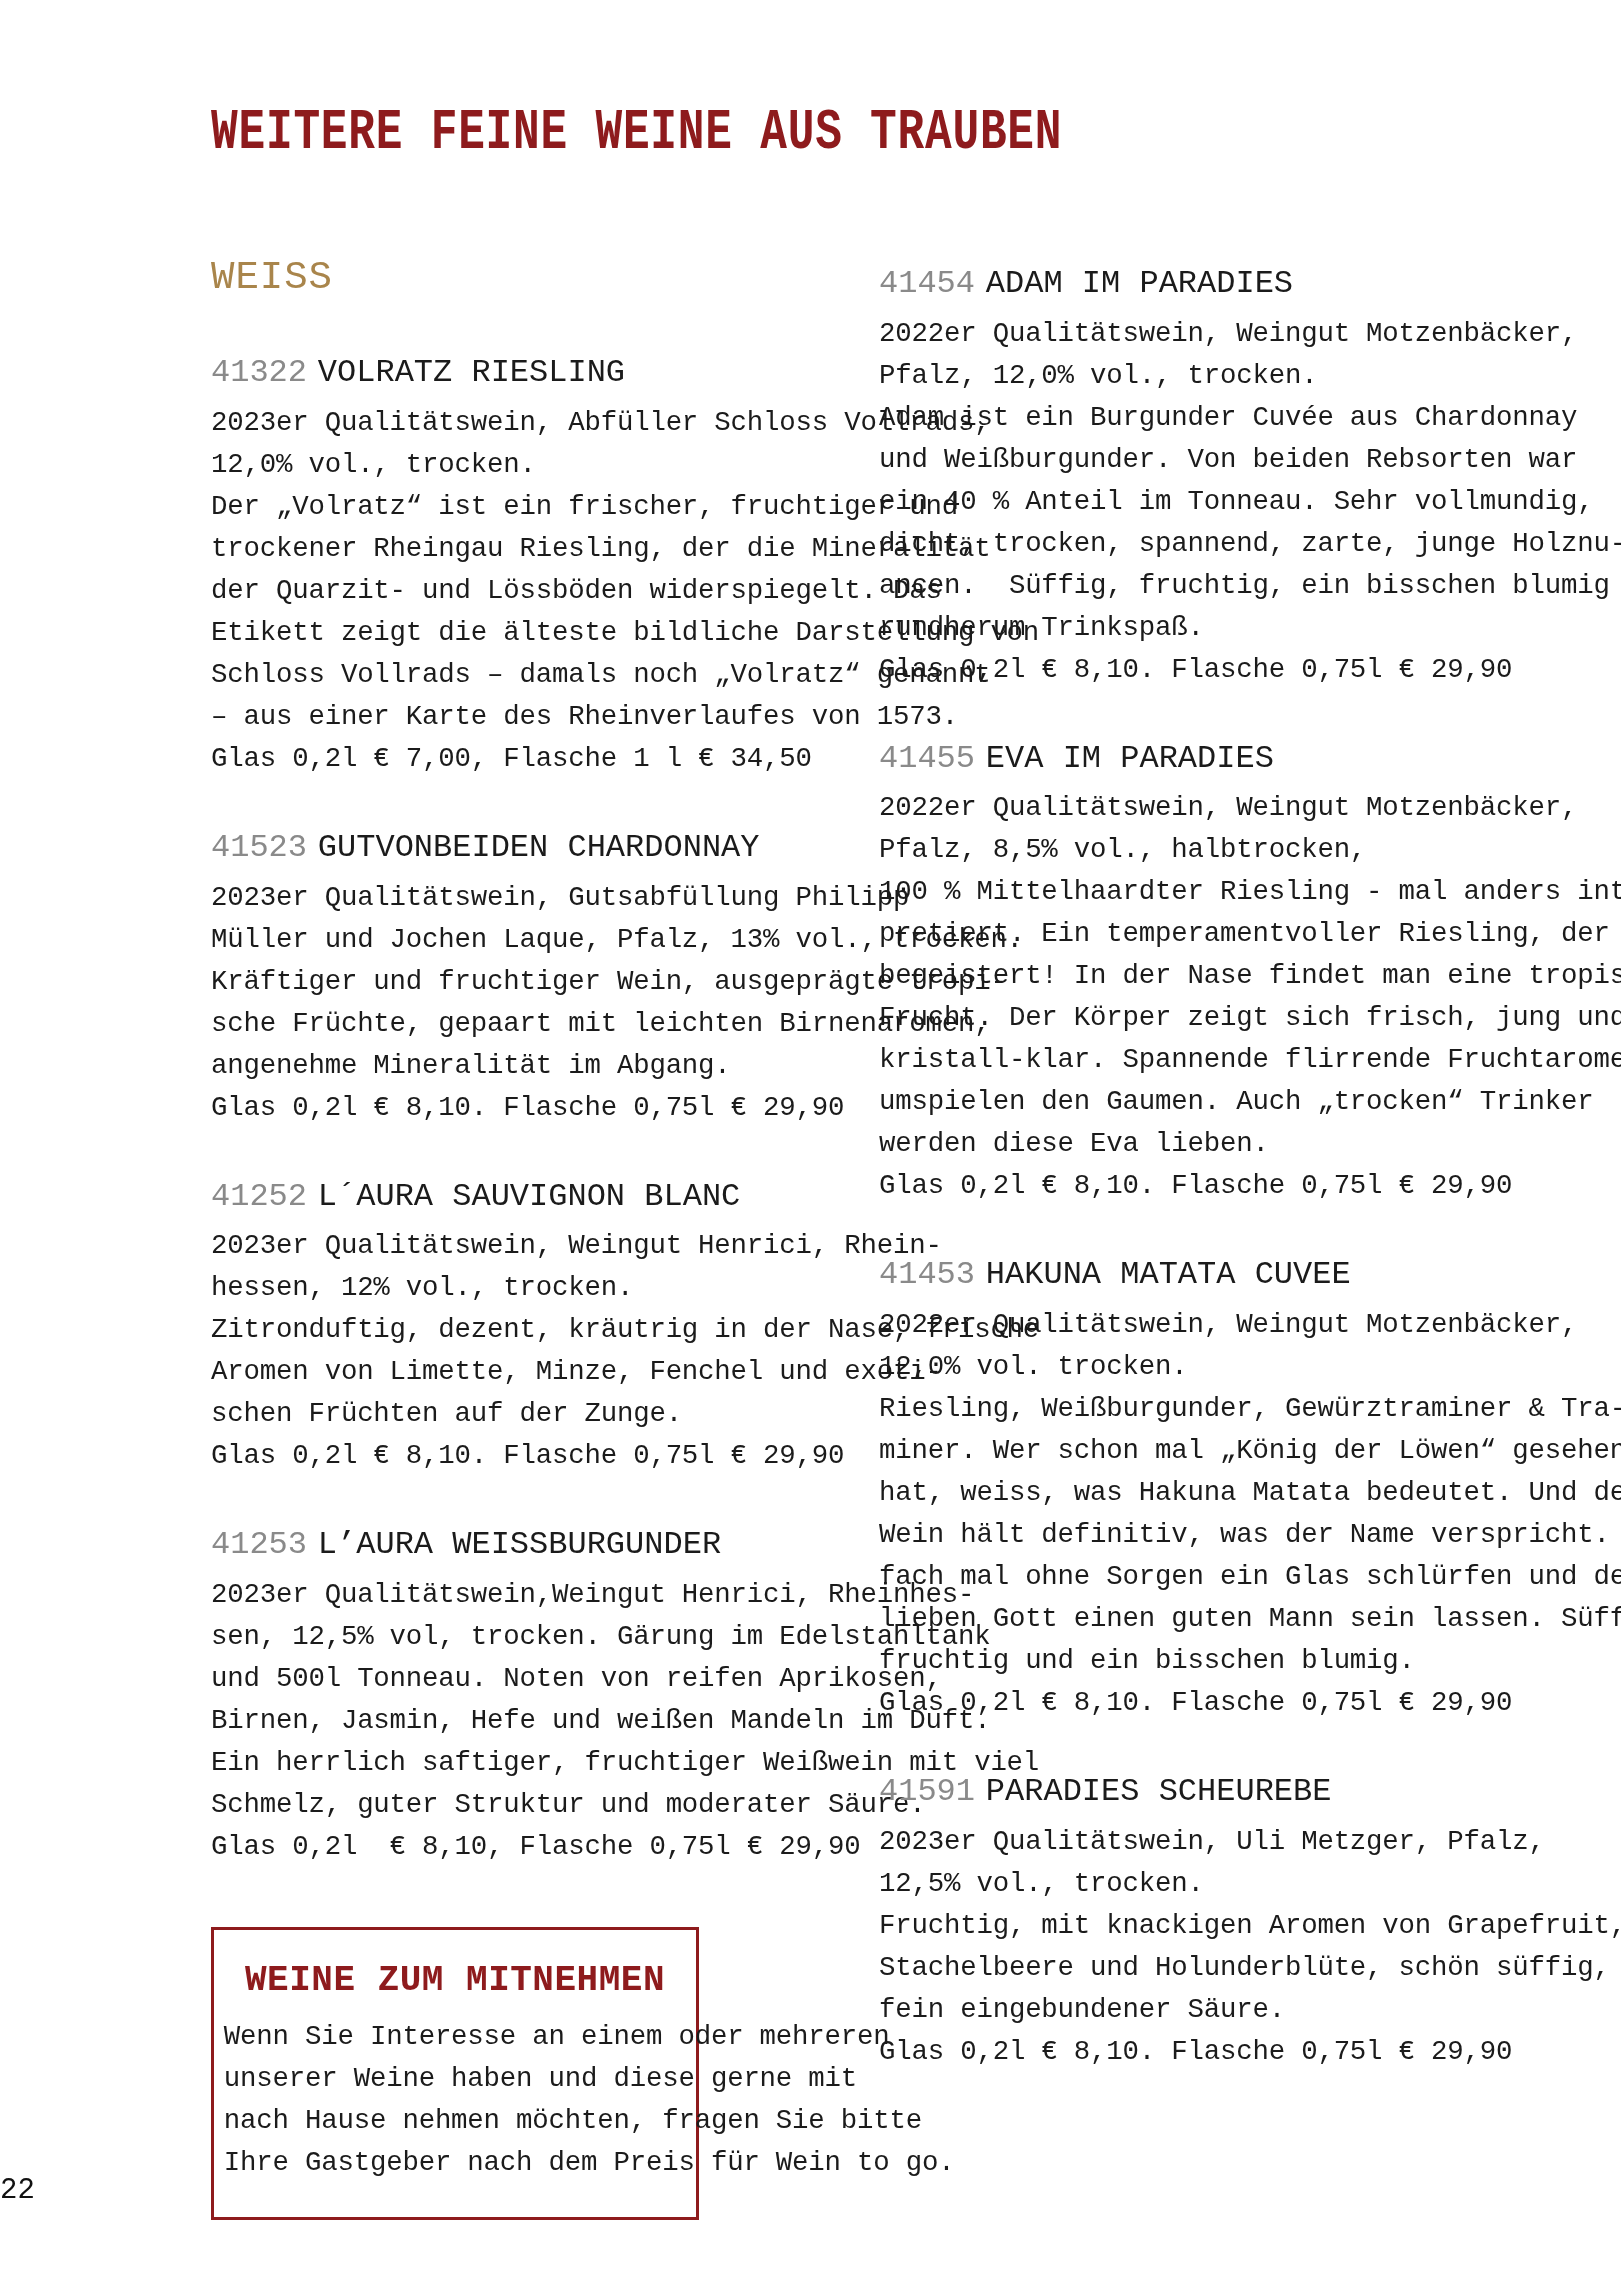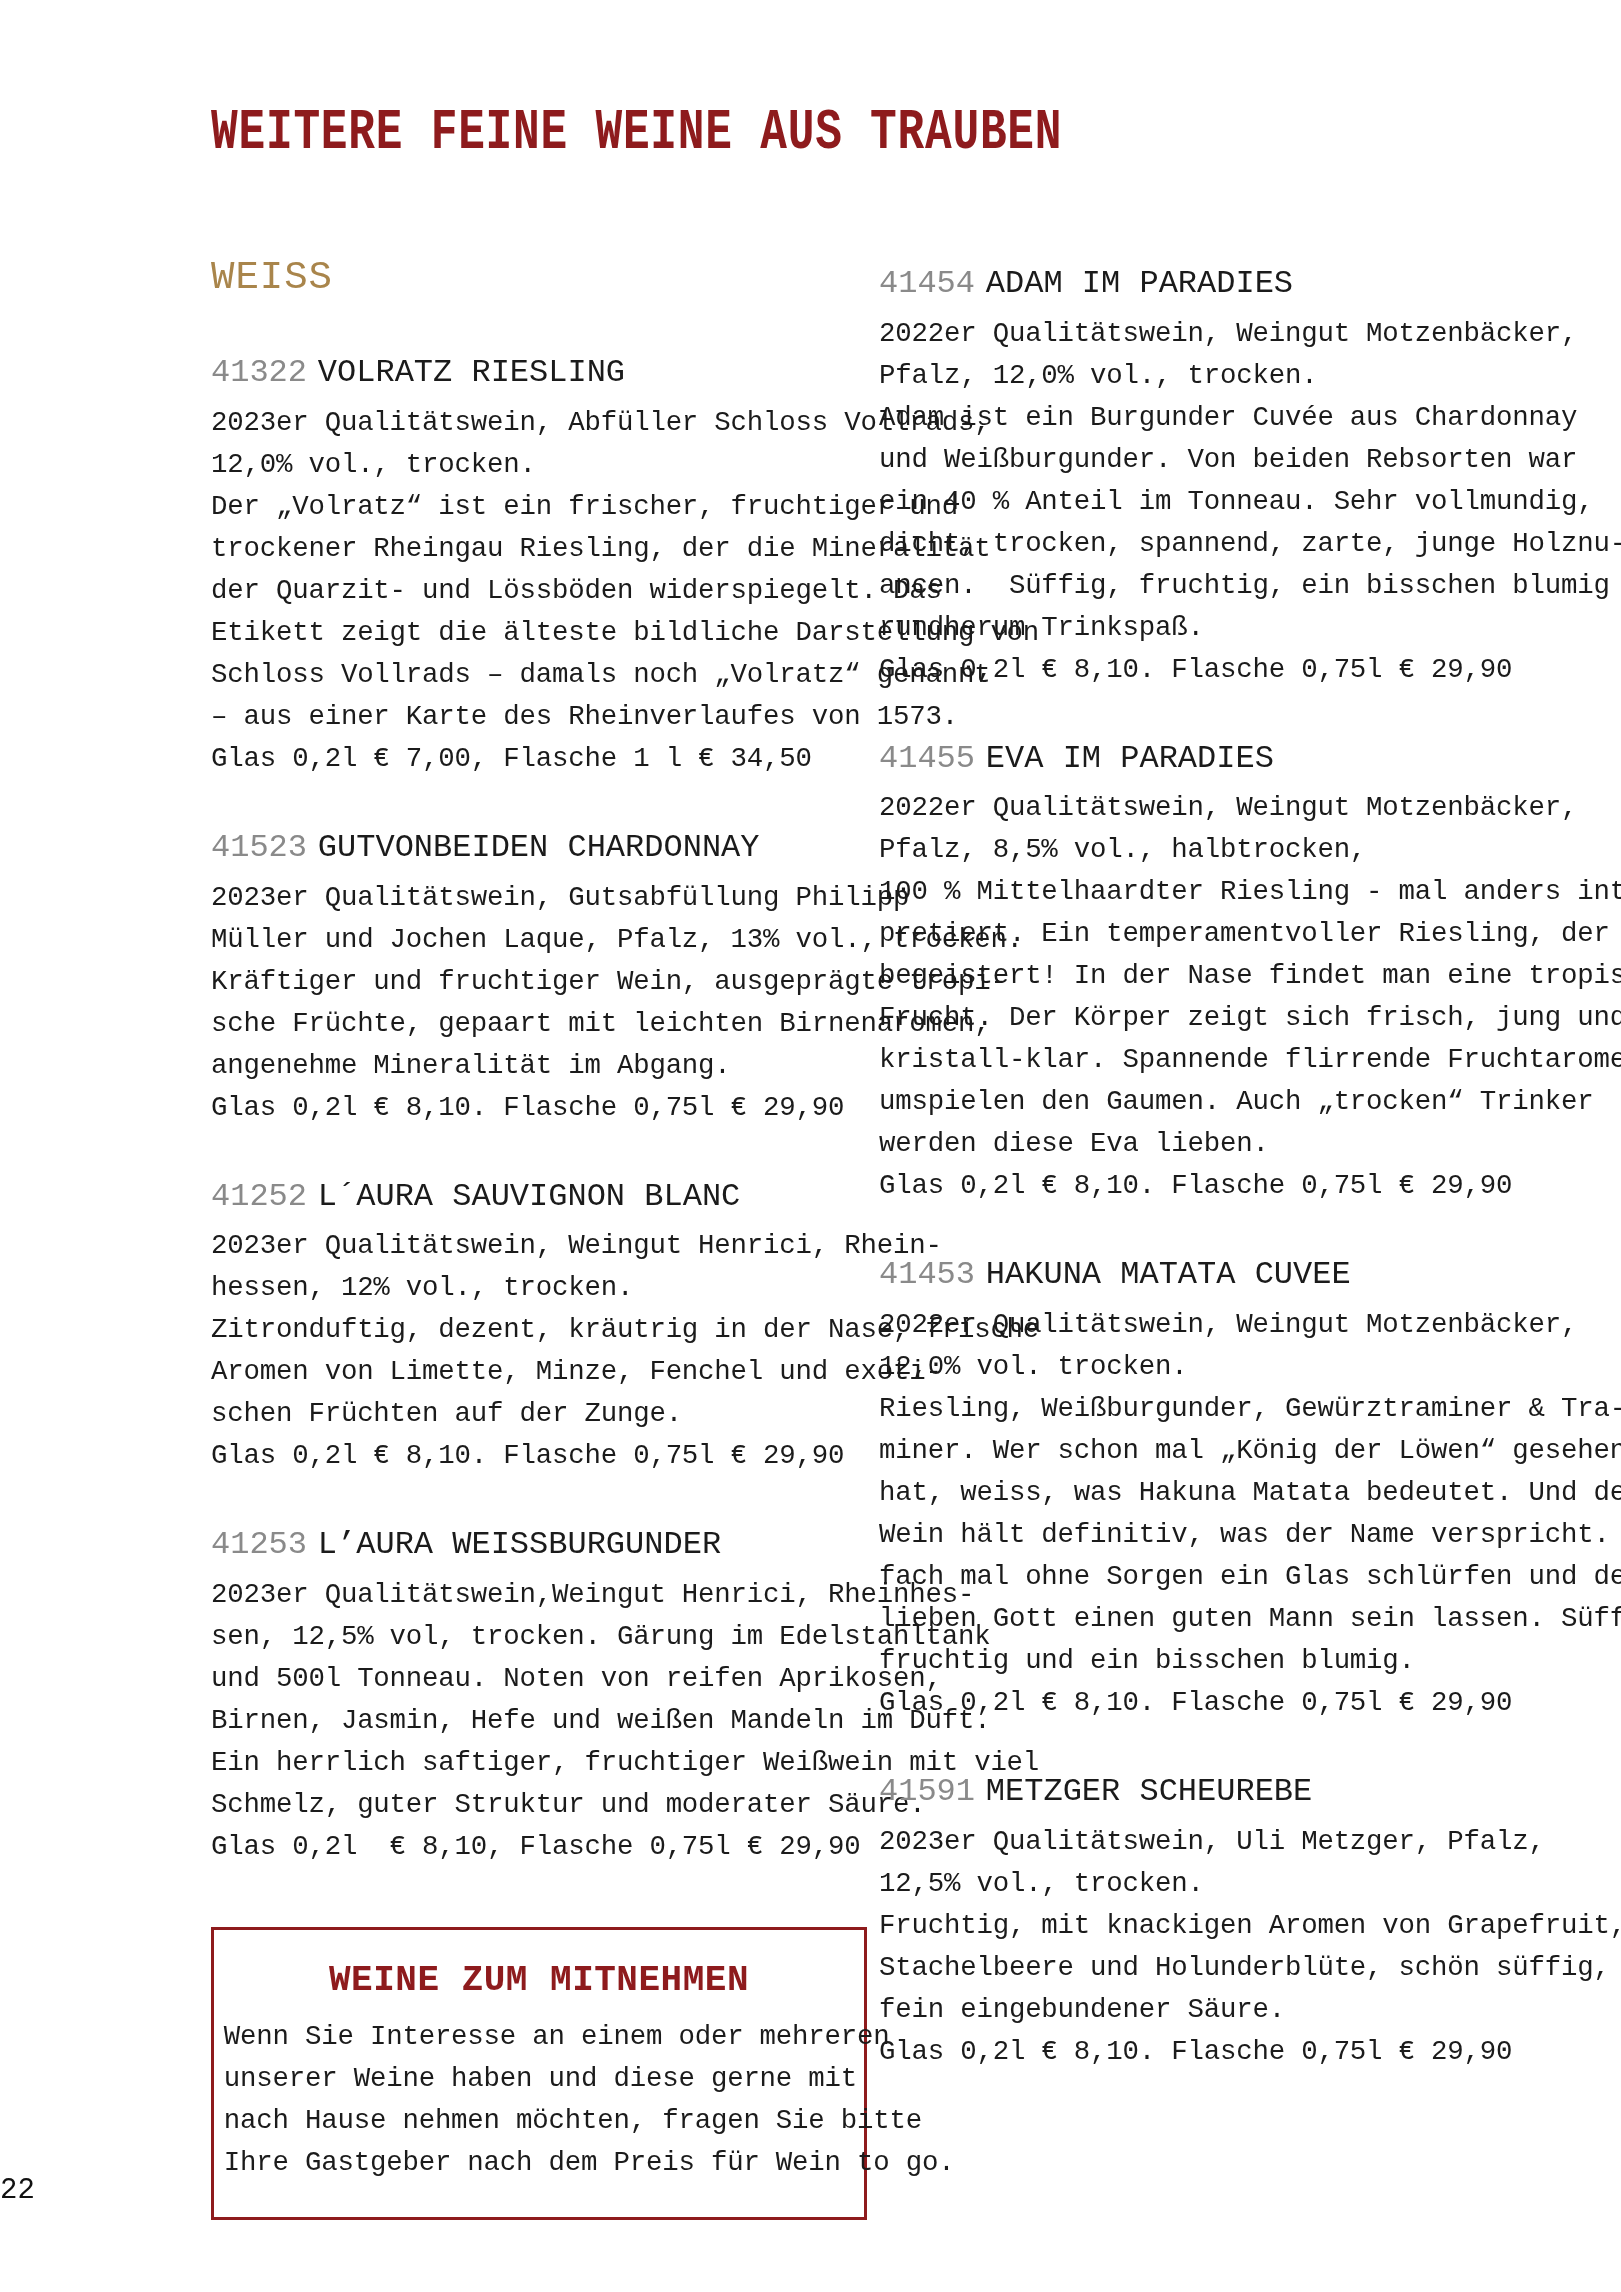--- a/index.html
+++ b/index.html
@@ -51,21 +51,21 @@
   .wine-number{color:var(--num-gray);margin-right:10.8px;}
   .wine-name{color:var(--ink);}
   .wine-body{
     font-size:27.4px;
     line-height:42px;
     white-space:pre;
     letter-spacing:-0.2px;
   }
   .takeaway{
     margin-top:59px;
-    width:656px;
+    width:488px;
     box-sizing:border-box;
     border:3.9px solid var(--accent-red);
     padding:29px 9.8px 33px 9.8px;
     text-align:center;
   }
   .takeaway-title{
     color:var(--accent-red);
     font-size:36px;
     line-height:43px;
     font-weight:bold;
@@ -204,21 +204,21 @@
 hat, weiss, was Hakuna Matata bedeutet. Und der
 Wein hält definitiv, was der Name verspricht. Ein-
 fach mal ohne Sorgen ein Glas schlürfen und den
 lieben Gott einen guten Mann sein lassen. Süffig,
 fruchtig und ein bisschen blumig.
 Glas 0,2l € 8,10. Flasche 0,75l € 29,90</div>
   </div>
 
   <div class="wine">
     <div class="wine-heading">
-      <span class="wine-number">41591</span><span class="wine-name">METZGER SCHEUREBE</span>
+      <span class="wine-number">41591</span><span class="wine-name">PARADIES SCHEUREBE</span>
     </div>
     <div class="wine-body">2023er Qualitätswein, Uli Metzger, Pfalz,
 12,5% vol., trocken.
 Fruchtig, mit knackigen Aromen von Grapefruit,
 Stachelbeere und Holunderblüte, schön süffig, mit
 fein eingebundener Säure.
 Glas 0,2l € 8,10. Flasche 0,75l € 29,90</div>
   </div>
 </div>
     </div>

